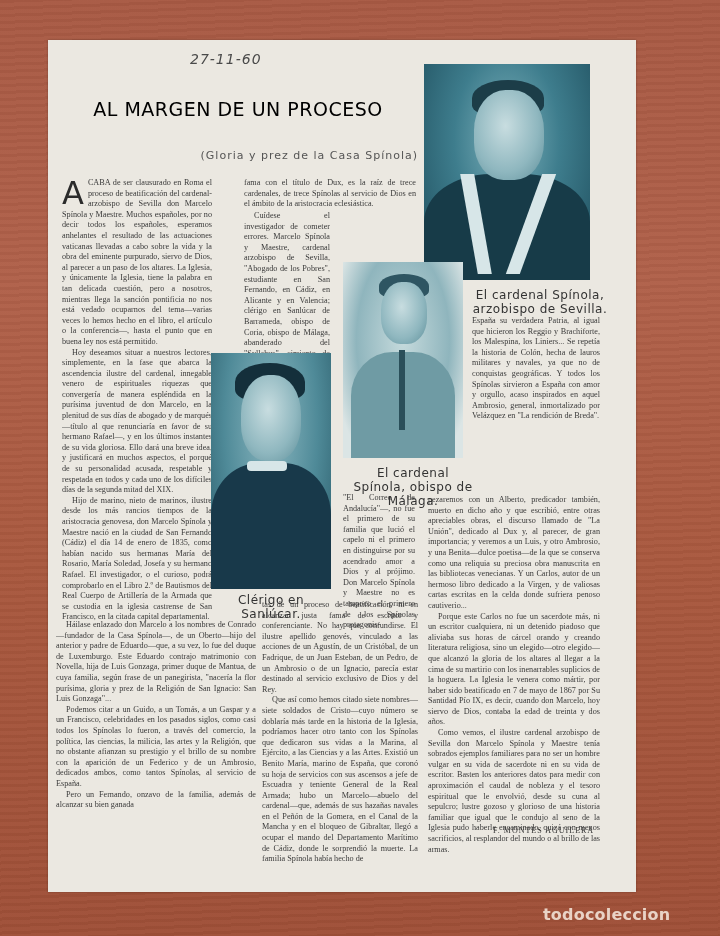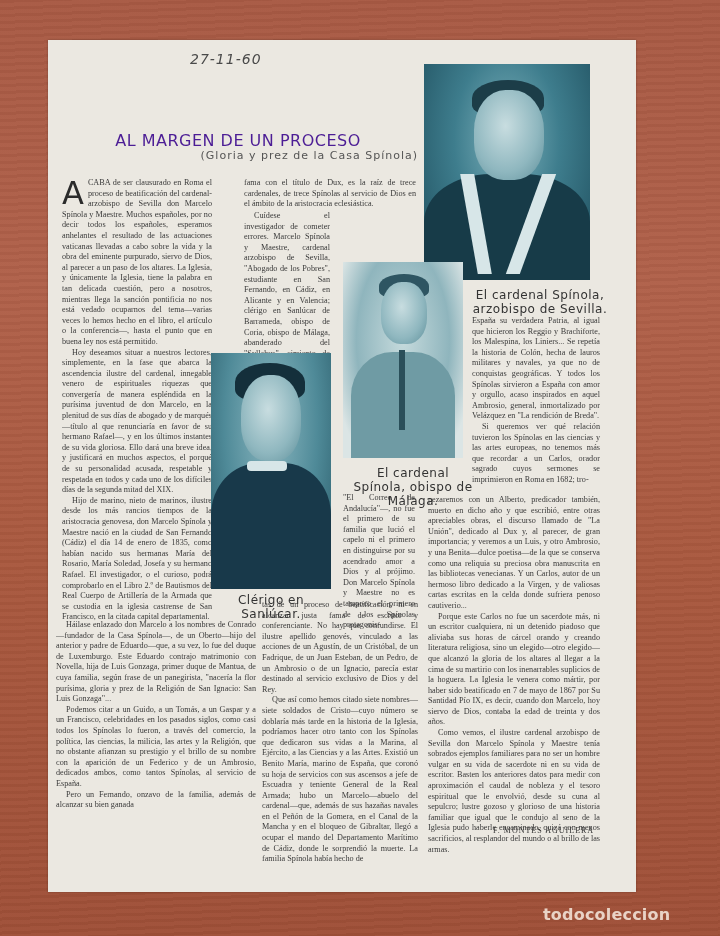--- a/index.html
+++ b/index.html
@@ -8,21 +8,21 @@
     background: linear-gradient(180deg,#a85a44 0%,#b0614a 30%,#a9593f 60%,#9f5038 100%);
     font-family: "Liberation Serif", serif;
   }
   .wood { position:absolute; inset:0; background:
     repeating-linear-gradient(178deg, rgba(0,0,0,0.03) 0 3px, rgba(255,255,255,0.02) 3px 7px); }
   .paper {
     position:absolute; left:48px; top:40px; width:588px; height:852px;
     background:#ebe8e1; box-shadow: 0 0 2px rgba(0,0,0,0.3);
   }
   .date { position:absolute; left:190px; top:51px; font-family:"DejaVu Sans", sans-serif; font-size:14px; color:#4a4a4a; font-style:italic; letter-spacing:1px; }
-  .title { position:absolute; left:58px; top:96px; width:360px; text-align:center; font-family:"DejaVu Sans", sans-serif; font-weight:normal; color:#4c1d95; font-size:16px; line-height:26px; letter-spacing:0.5px;margin-top:32px; }
+  .title { position:absolute; left:58px; top:96px; width:360px; text-align:center; font-family:"DejaVu Sans", sans-serif; font-weight:normal; color:#000000; font-size:19px; line-height:26px; letter-spacing:0.5px; }
   .subtitle { position:absolute; left:58px; top:149px; width:360px; text-align:right; font-family:"DejaVu Sans", sans-serif; font-size:11px; color:#555; letter-spacing:1px; }
   .col { position:absolute; font-family:"Liberation Serif", serif; font-size:8.2px; line-height:10.6px; color:#3a3a3a; text-align:justify; hyphens:auto; }
   .col p { margin:0 0 0 0; text-indent:10px; }
   .col p.first { text-indent:0; }
   .dropcap { float:left; font-family:"DejaVu Sans", sans-serif; font-size:32px; line-height:28px; margin:1px 4px 0 0; color:#2b2b2b; }
   .photo { position:absolute; background: radial-gradient(ellipse at 50% 35%, #7fb2bc 0%, #3e7d8d 45%, #1e4d5c 100%); overflow:hidden; }
   .photo .face { position:absolute; border-radius:45% 45% 42% 42%; background: radial-gradient(ellipse at 45% 40%, #c8dde0 0%, #8fb7bf 60%, #5e8f9a 100%); }
   .photo .hair { position:absolute; border-radius:50% 50% 30% 30%; background:#1c3d48; }
   .photo .robe { position:absolute; background:#173b48; border-radius:40% 40% 0 0; }
   .photo .collar { position:absolute; background:#d7e6e8; }
@@ -65,21 +65,20 @@
   <p class="first">"El Correo de Andalucía"—, no fue el primero de su familia que lució el capelo ni el primero en distinguirse por su acendrado amor a Dios y al prójimo. Don Marcelo Spínola y Maestre no es tampoco el primero de los Spínolas protagonis-</p>
 </div>
 
 <div class="col" style="left:262px; top:600px; width:156px;">
   <p class="first">tas de un proceso de beatificación, ni en alcanzar justa fama de escritor y conferenciante. No hay que confundirse. El ilustre apellido genovés, vinculado a las acciones de un Agustín, de un Cristóbal, de un Fadrique, de un Juan Esteban, de un Pedro, de un Ambrosio o de un Ignacio, parecía estar destinado al servicio exclusivo de Dios y del Rey.</p>
   <p>Que así como hemos citado siete nombres—siete soldados de Cristo—cuyo número se doblaría más tarde en la historia de la Iglesia, podríamos hacer otro tanto con los Spínolas que dedicaron sus vidas a la Marina, al Ejército, a las Ciencias y a las Artes. Existió un Benito María, marino de España, que coronó su hoja de servicios con sus ascensos a jefe de Escuadra y teniente General de la Real Armada; hubo un Marcelo—abuelo del cardenal—que, además de sus hazañas navales en el Peñón de la Gomera, en el Canal de la Mancha y en el bloqueo de Gibraltar, llegó a ocupar el mando del Departamento Marítimo de Cádiz, donde le sorprendió la muerte. La familia Spínola había hecho de</p>
 </div>
 
 <div class="col" style="left:472px; top:316px; width:128px;">
   <p class="first">España su verdadera Patria, al igual que hicieron los Reggio y Brachiforte, los Malespina, los Liniers... Se repetía la historia de Colón, hecha de lauros militares y navales, ya que no de conquistas geográficas. Y todos los Spínolas sirvieron a España con amor y orgullo, acaso inspirados en aquel Ambrosio, general, inmortalizado por Velázquez en "La rendición de Breda".</p>
-  <p>Si queremos ver qué relación tuvieron los Spínolas en las ciencias y las artes europeas, no tenemos más que recordar a un Carlos, orador sagrado cuyos sermones se imprimieron en Roma en 1682; tro-</p>
 </div>
 <div class="col" style="left:428px; top:495px; width:172px;">
   <p class="first">pezaremos con un Alberto, predicador también, muerto en dicho año y que escribió, entre otras apreciables obras, el discurso llamado de "La Unión", dedicado al Dux y, al parecer, de gran importancia; y veremos a un Luis, y otro Ambrosio, y una Benita—dulce poetisa—de la que se conserva como una reliquia su preciosa obra manuscrita en las bibliotecas venecianas. Y un Carlos, autor de un hermoso libro dedicado a la Virgen, y de valiosas cartas escritas en la celda donde sufriera penoso cautiverio...</p>
   <p>Porque este Carlos no fue un sacerdote más, ni un escritor cualquiera, ni un detenido piadoso que aliviaba sus horas de cárcel orando y creando literatura religiosa, sino un elegido—otro elegido—que alcanzó la gloria de los altares al llegar a la cima de su martirio con los inenarrables suplicios de la hoguera. La Iglesia le venera como mártir, por haber sido beatificado en 7 de mayo de 1867 por Su Santidad Pío IX, es decir, cuando don Marcelo, hoy siervo de Dios, contaba la edad de treinta y dos años.</p>
   <p>Como vemos, el ilustre cardenal arzobispo de Sevilla don Marcelo Spínola y Maestre tenía sobrados ejemplos familiares para no ser un hombre vulgar en su vida de sacerdote ni en su vida de escritor. Basten los anteriores datos para medir con aproximación el caudal de nobleza y el tesoro espiritual que le envolvió, desde su cuna al sepulcro; lustre gozoso y glorioso de una historia familiar que igual que le condujo al seno de la Iglesia pudo haberle encaminado, quizá con menos sacrificios, al resplandor del mundo o al brillo de las armas.</p>
 </div>
 
 <div class="signature">F. MONTES AGUILERA</div>
 
 <div class="photo" style="left:424px; top:64px; width:166px; height:216px;">

